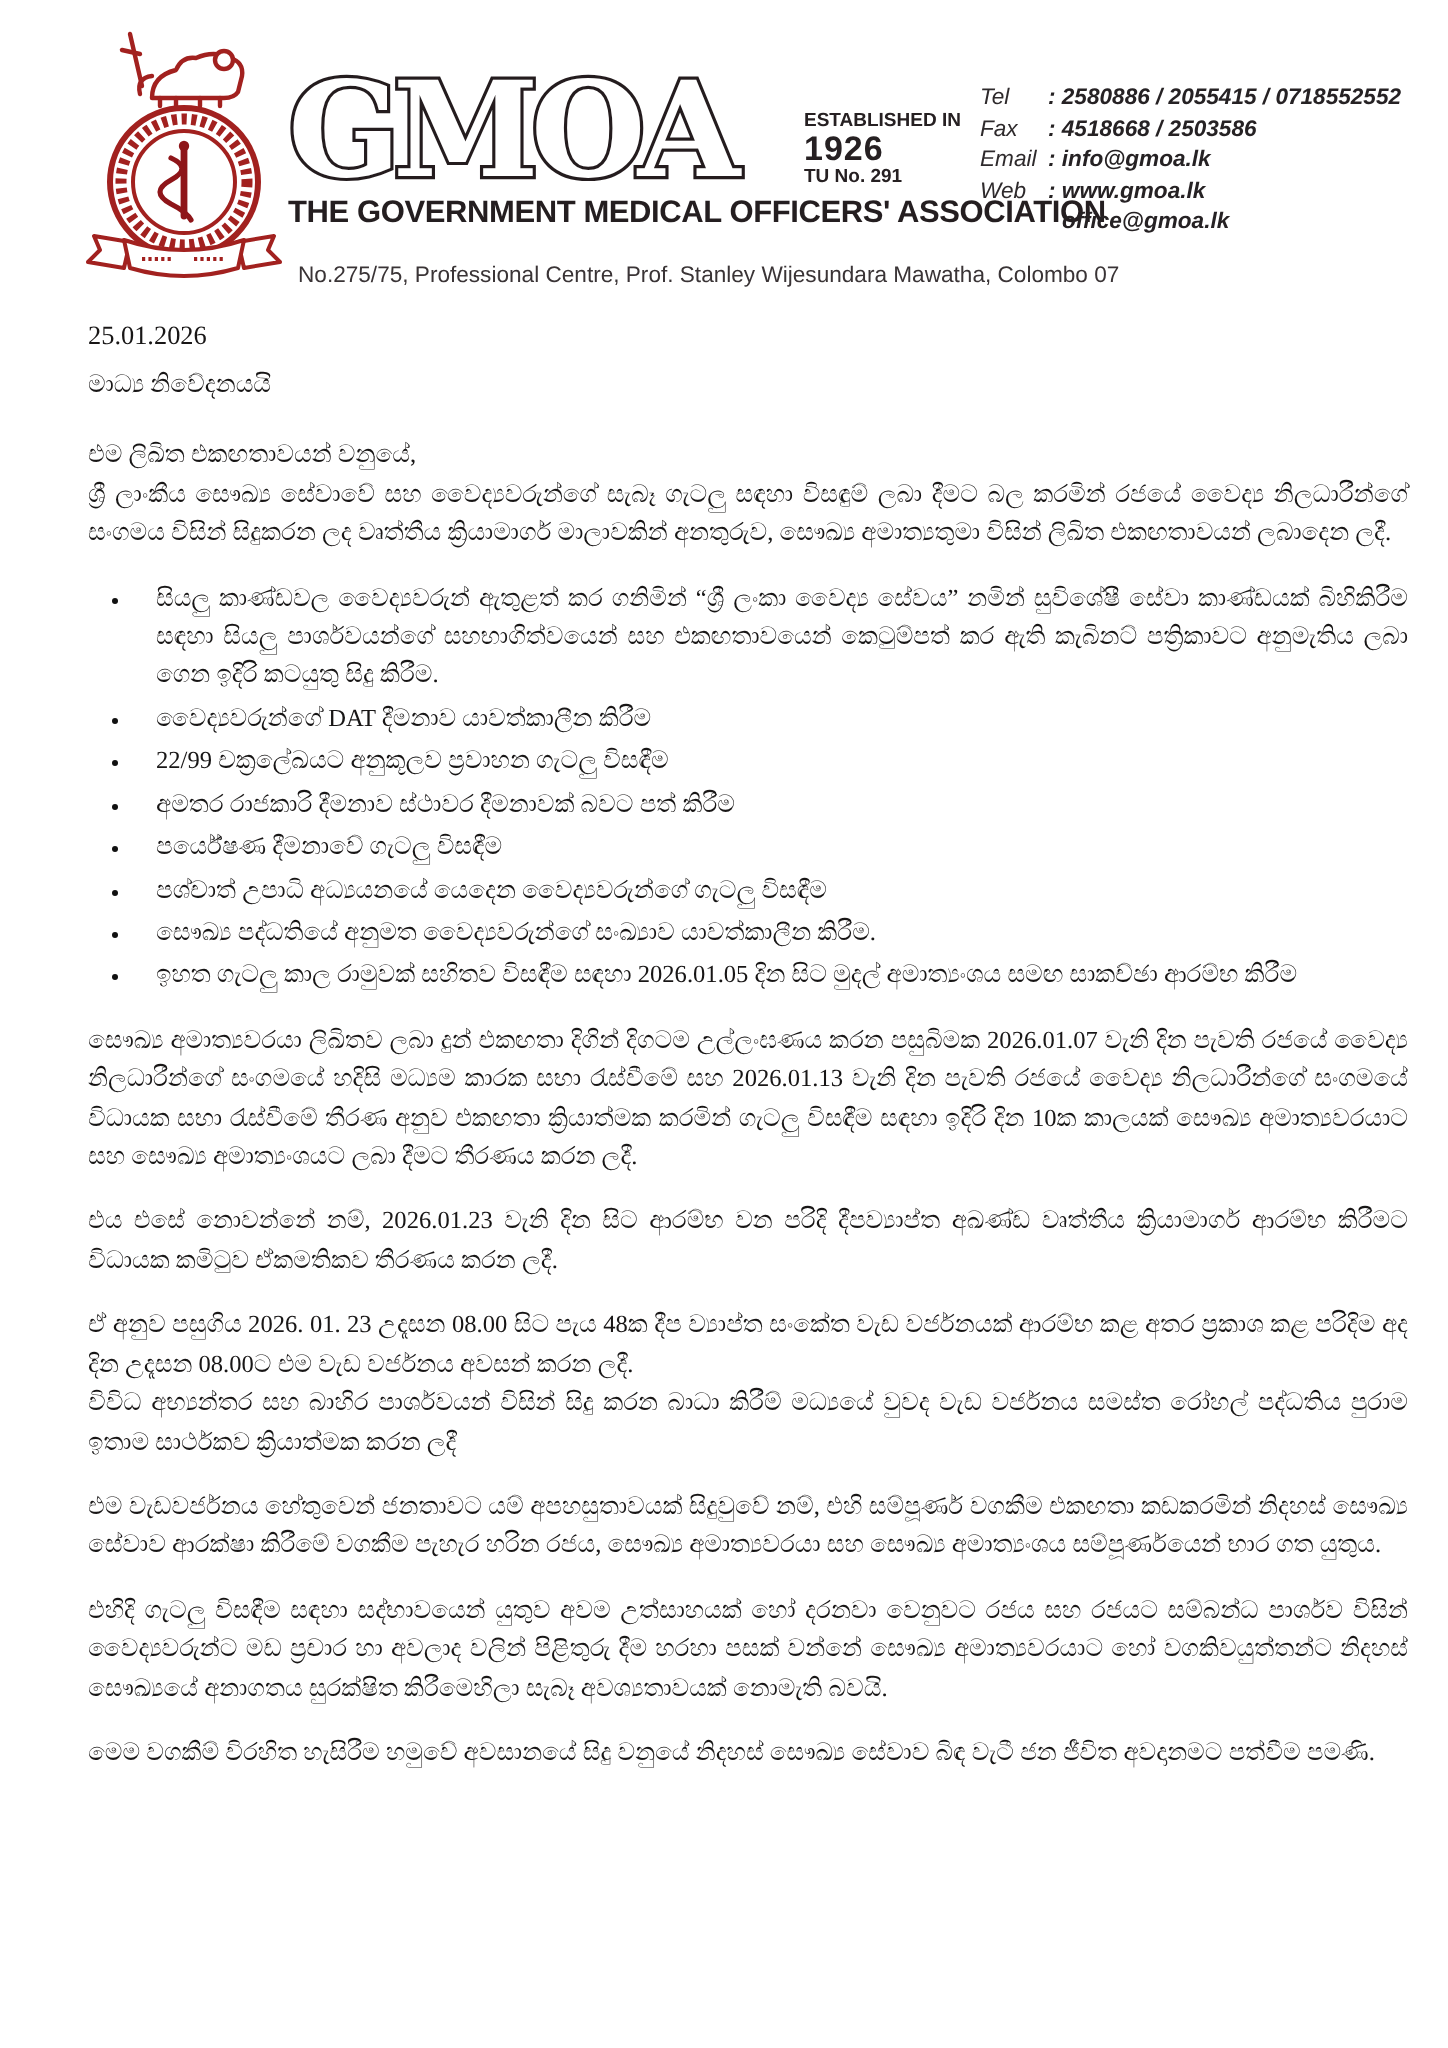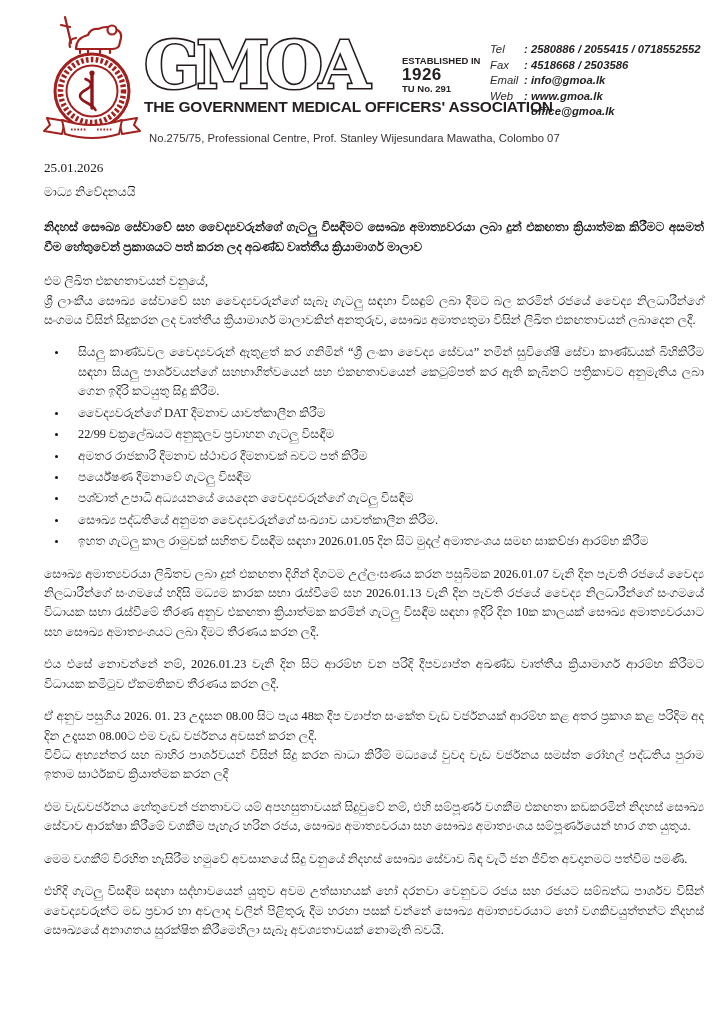--- a/index.html
+++ b/index.html
@@ -134,21 +134,20 @@
       </div>
     </div>
   </div>
 
   <div class="doc">
 
     <div class="date-line">25.01.2026</div>
 
     <div class="salutation">මාධ්‍ය නිවේදනයයි</div>
 
-    <div class="doc-title">නිදහස් සෞඛ්‍ය සේවාවේ සහ වෛද්‍යවරුන්ගේ ගැටලු විසඳීමට සෞඛ්‍ය අමාත්‍යවරයා ලබා දුන් එකඟතා ක්‍රියාත්මක කිරීමට අසමත් වීම හේතුවෙන් ප්‍රකාශයට පත් කරන ලද අඛණ්ඩ වෘත්තීය ක්‍රියාමාර්ග මාලාව</div>
 
     <div class="para">
       <div class="para-line">එම ලිඛිත එකඟතාවයන් වනුයේ,</div>
       <div class="para-line">ශ්‍රී ලාංකීය සෞඛ්‍ය සේවාවේ සහ වෛද්‍යවරුන්ගේ සැබෑ ගැටලු සඳහා විසඳුම් ලබා දීමට බල කරමින් රජයේ වෛද්‍ය නිලධාරීන්ගේ සංගමය විසින් සිදුකරන ලද වෘත්තීය ක්‍රියාමාර්ග මාලාවකින් අනතුරුව, සෞඛ්‍ය අමාත්‍යතුමා විසින් ලිඛිත එකඟතාවයන් ලබාදෙන ලදී.</div>
     </div>
 
     <ul class="bullets">
       <li>සියලු කාණ්ඩවල වෛද්‍යවරුන් ඇතුළත් කර ගනිමින් “ශ්‍රී ලංකා වෛද්‍ය සේවය” නමින් සුවිශේෂී සේවා කාණ්ඩයක් බිහිකිරීම සඳහා සියලු පාර්ශවයන්ගේ සහභාගිත්වයෙන් සහ එකඟතාවයෙන් කෙටුම්පත් කර ඇති කැබිනට් පත්‍රිකාවට අනුමැතිය ලබා ගෙන ඉදිරි කටයුතු සිදු කිරීම.</li>
       <li>වෛද්‍යවරුන්ගේ DAT දීමනාව යාවත්කාලීන කිරීම</li>
       <li>22/99 චක්‍රලේඛයට අනුකූලව ප්‍රවාහන ගැටලු විසඳීම</li>
@@ -163,18 +162,18 @@
 
     <div class="para">එය එසේ නොවන්නේ නම්, 2026.01.23 වැනි දින සිට ආරම්භ වන පරිදි දීපව්‍යාප්ත අඛණ්ඩ වෘත්තීය ක්‍රියාමාර්ග ආරම්භ කිරීමට විධායක කමිටුව ඒකමතිකව තීරණය කරන ලදී.</div>
 
     <div class="para">
       <div class="para-line">ඒ අනුව පසුගිය 2026. 01. 23 උදෑසන 08.00 සිට පැය 48ක දීප ව්‍යාප්ත සංකේත වැඩ වර්ජනයක් ආරම්භ කළ අතර ප්‍රකාශ කළ පරිදිම අද දින උදෑසන 08.00ට එම වැඩ වර්ජනය අවසන් කරන ලදී.</div>
       <div class="para-line">විවිධ අභ්‍යන්තර සහ බාහිර පාර්ශවයන් විසින් සිදු කරන බාධා කිරීම් මධ්‍යයේ වුවද වැඩ වර්ජනය සමස්ත රෝහල් පද්ධතිය පුරාම ඉතාම සාර්ථකව ක්‍රියාත්මක කරන ලදී</div>
     </div>
 
     <div class="para">එම වැඩවර්ජනය හේතුවෙන් ජනතාවට යම් අපහසුතාවයක් සිදුවුවේ නම්, එහි සම්පූර්ණ වගකීම එකඟතා කඩකරමින් නිදහස් සෞඛ්‍ය සේවාව ආරක්ෂා කිරීමේ වගකීම පැහැර හරින රජය, සෞඛ්‍ය අමාත්‍යවරයා සහ සෞඛ්‍ය අමාත්‍යංශය සම්පූර්ණයෙන් භාර ගත යුතුය.</div>
 
+    <div class="para">එහිදි ගැටලු විසඳීම සඳහා සද්භාවයෙන් යුතුව අවම උත්සාහයක් හෝ දරනවා වෙනුවට රජය සහ රජයට සම්බන්ධ පාර්ශව විසින් වෛද්‍යවරුන්ට මඩ ප්‍රචාර හා අවලාද වලින් පිළිතුරු දීම හරහා පසක් වන්නේ සෞඛ්‍ය අමාත්‍යවරයාට හෝ වගකිවයුත්තන්ට නිදහස් සෞඛ්‍යයේ අනාගතය සුරක්ෂිත කිරීමෙහිලා සැබෑ අවශ්‍යතාවයක් නොමැති බවයි.</div>
+
     <div class="para">මෙම වගකීම් විරහිත හැසිරීම හමුවේ අවසානයේ සිදු වනුයේ නිදහස් සෞඛ්‍ය සේවාව බිඳ වැටී ජන ජීවිත අවදානමට පත්වීම පමණි.</div>
-
-    <div class="para">එහිදි ගැටලු විසඳීම සඳහා සද්භාවයෙන් යුතුව අවම උත්සාහයක් හෝ දරනවා වෙනුවට රජය සහ රජයට සම්බන්ධ පාර්ශව විසින් වෛද්‍යවරුන්ට මඩ ප්‍රචාර හා අවලාද වලින් පිළිතුරු දීම හරහා පසක් වන්නේ සෞඛ්‍ය අමාත්‍යවරයාට හෝ වගකිවයුත්තන්ට නිදහස් සෞඛ්‍යයේ අනාගතය සුරක්ෂිත කිරීමෙහිලා සැබෑ අවශ්‍යතාවයක් නොමැති බවයි.</div>
 
   </div>
 </div>
 
 </body></html>

